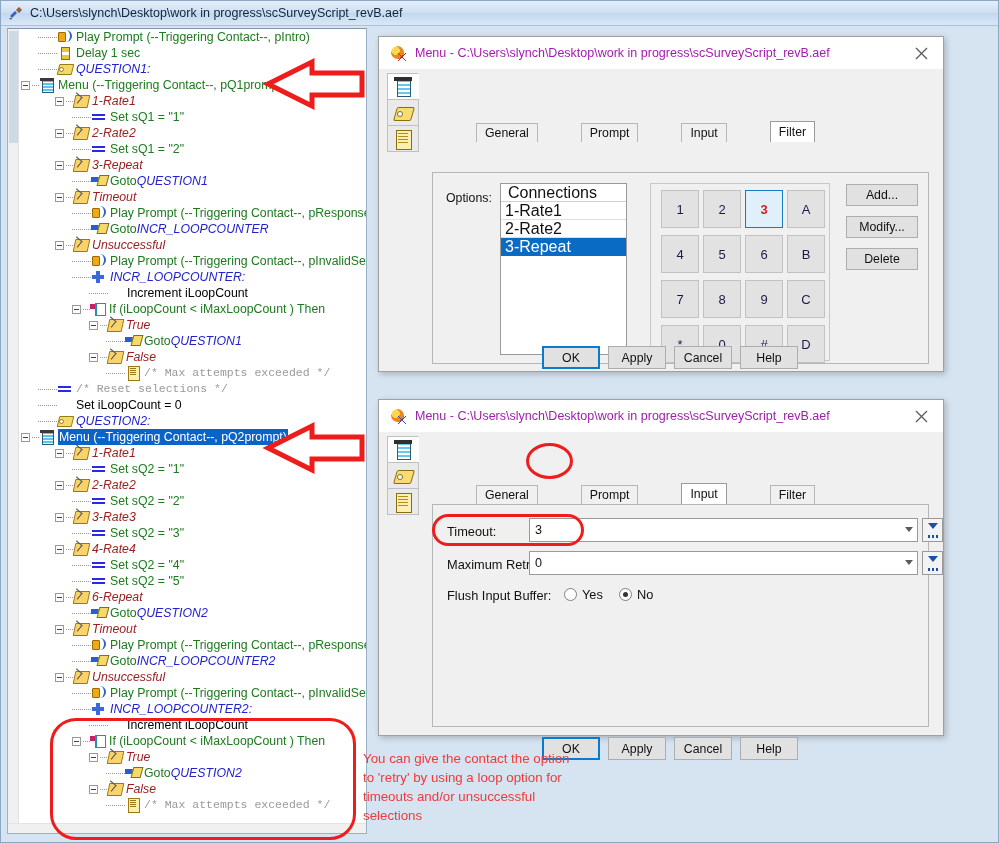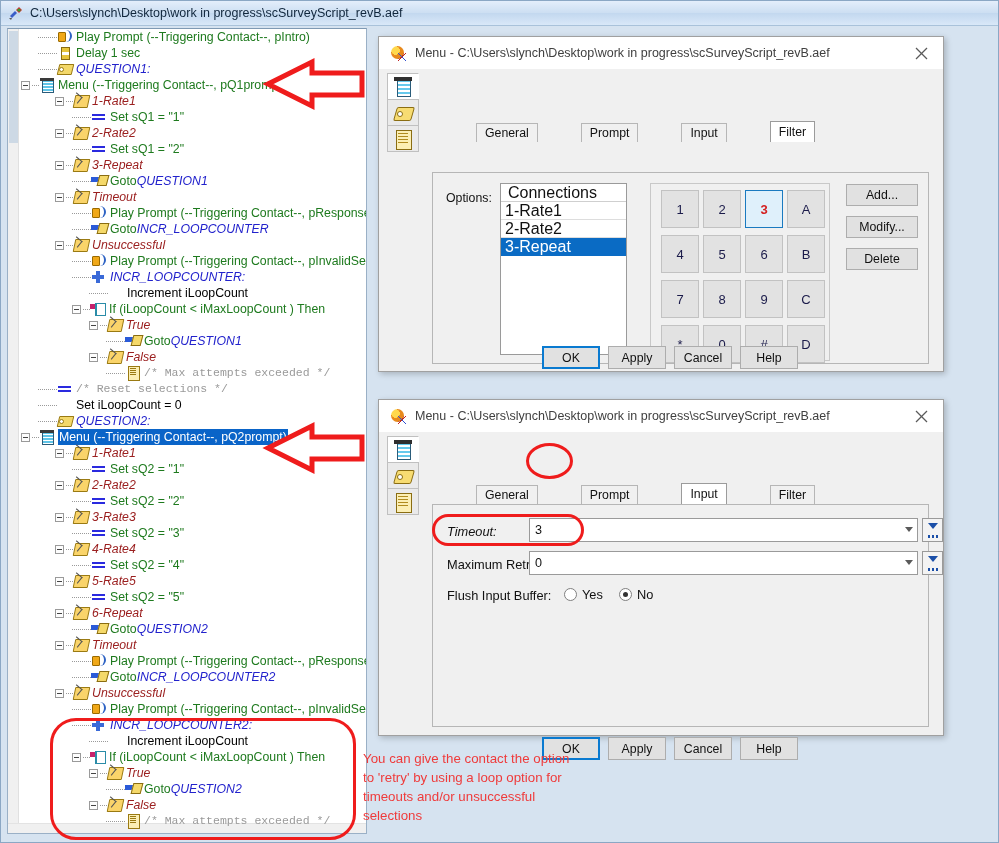--- a/index.html
+++ b/index.html
@@ -174,21 +174,21 @@
     border: 1px solid #a0a0a0;
     box-shadow: 2px 2px 6px rgba(0,0,0,0.22);
   }
   .dlg-title {
     height: 32px; display: flex; align-items: center;
     background: #ffffff;
     padding-left: 10px;
     position: relative;
   }
   .dlg-title-txt {
-    font-size: 12.5px; color: #404040; margin-left: 8px; white-space: nowrap;
+    font-size: 12.5px; color: #a21caf; margin-left: 8px; white-space: nowrap;
   }
   .dlg-icon { width:18px;height:18px; position: relative; flex:none; }
   .dlg-icon:before{
     content:""; position:absolute; left:2px;top:2px;width:13px;height:13px;
     border-radius:50%;
     background: radial-gradient(circle at 35% 35%, #ffd84d 0 35%, #e8891c 36% 70%, #b6400f 71% 100%);
   }
   .dlg-icon:after{
     content:""; position:absolute; left:9px;top:9px;width:8px;height:8px;
     background:
@@ -578,27 +578,20 @@
             <span class="expander"></span>
             <span class="dots" style="width: 7px;"></span>
             <span class="ico ico-branch"></span>
             <span class="label t-red-it">4-Rate4</span>
           </div>
           <div class="row">
             <span class="ind" style="width: 51px;"></span>
             <span class="dots" style="width: 19px;"></span>
             <span class="ico ico-set"></span>
             <span class="label t-green">Set sQ2 = "4"</span>
-          </div>
-          <div class="row">
-            <span class="ind" style="width: 34px;"></span>
-            <span class="expander"></span>
-            <span class="dots" style="width: 7px;"></span>
-            <span class="ico ico-branch"></span>
-            <span class="label t-red-it">5-Rate5</span>
           </div>
           <div class="row">
             <span class="ind" style="width: 51px;"></span>
             <span class="dots" style="width: 19px;"></span>
             <span class="ico ico-set"></span>
             <span class="label t-green">Set sQ2 = "5"</span>
           </div>
           <div class="row">
             <span class="ind" style="width: 34px;"></span>
             <span class="expander"></span>
@@ -801,21 +794,21 @@
 
       <div class="tabstrip" id="input-tabstrip" style="left:53px; top:51px;">
           <div class="tab">General</div>
           <div class="tab">Prompt</div>
           <div class="tab active">Input</div>
           <div class="tab">Filter</div>
         </div>
 
       <div class="tabpage" style="left:53px; top:72px; width:497px; height:223px;">
 
-        <span class="fld-label" style="left:14px; top:19px;font-style:italic;">Timeout:</span>
+        <span class="fld-label" style="left:14px; top:19px;">Timeout:</span>
         <div class="combo" style="left:96px; top:13px; width:389px; height:24px;">
           <span>3</span>
           <span class="combo-arrow"></span>
         </div>
         <div class="spin" style="left:489px; top:13px; width:21px; height:24px;"></div>
 
         <span class="fld-label" style="left:14px; top:52px;">Maximum Retries:</span>
         <div class="combo" style="left:96px; top:46px; width:389px; height:24px;">
           <span>0</span>
           <span class="combo-arrow"></span>

